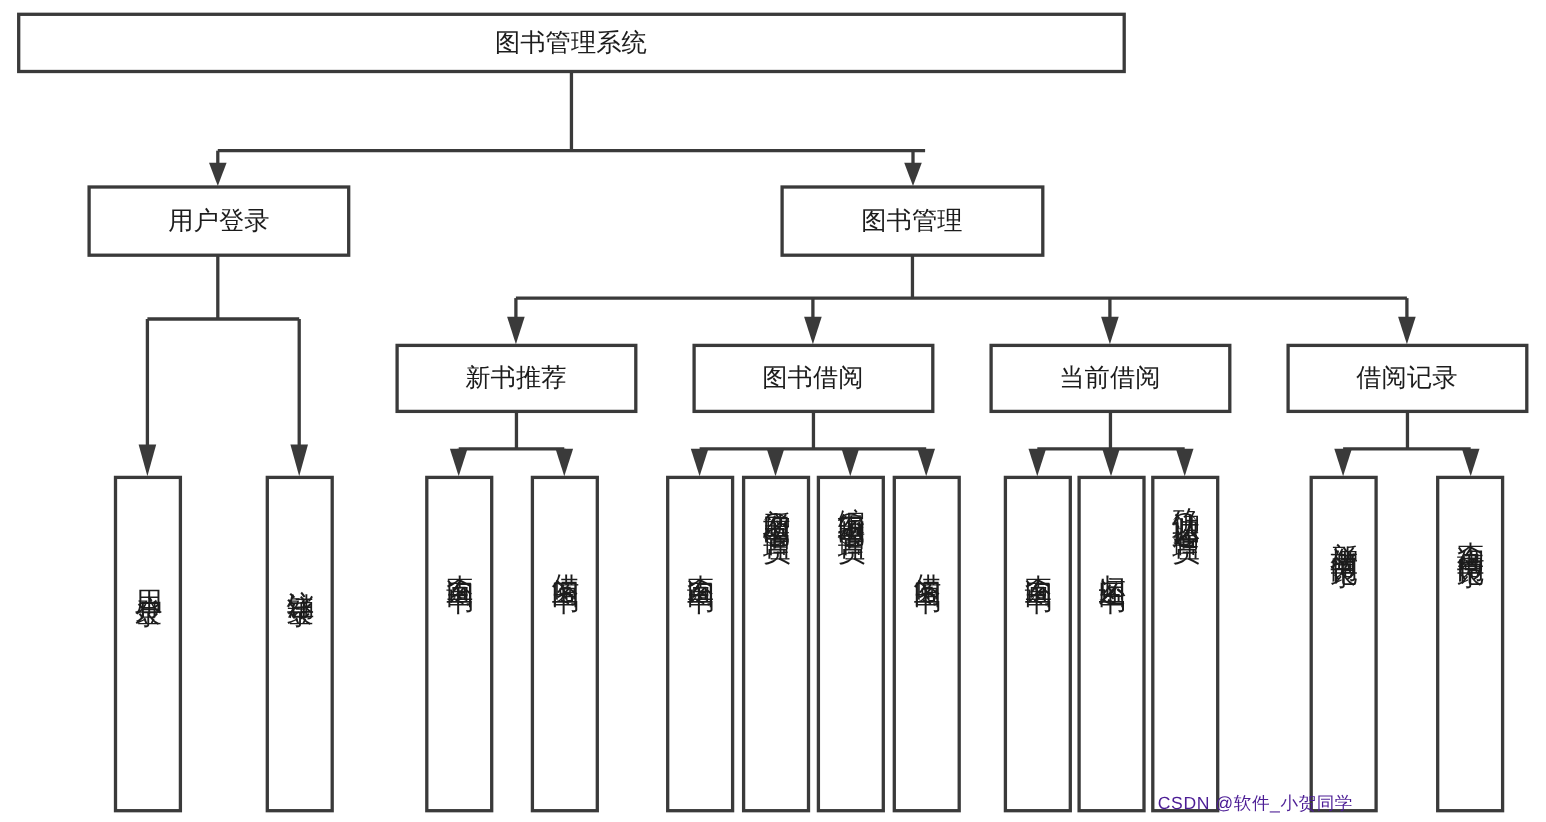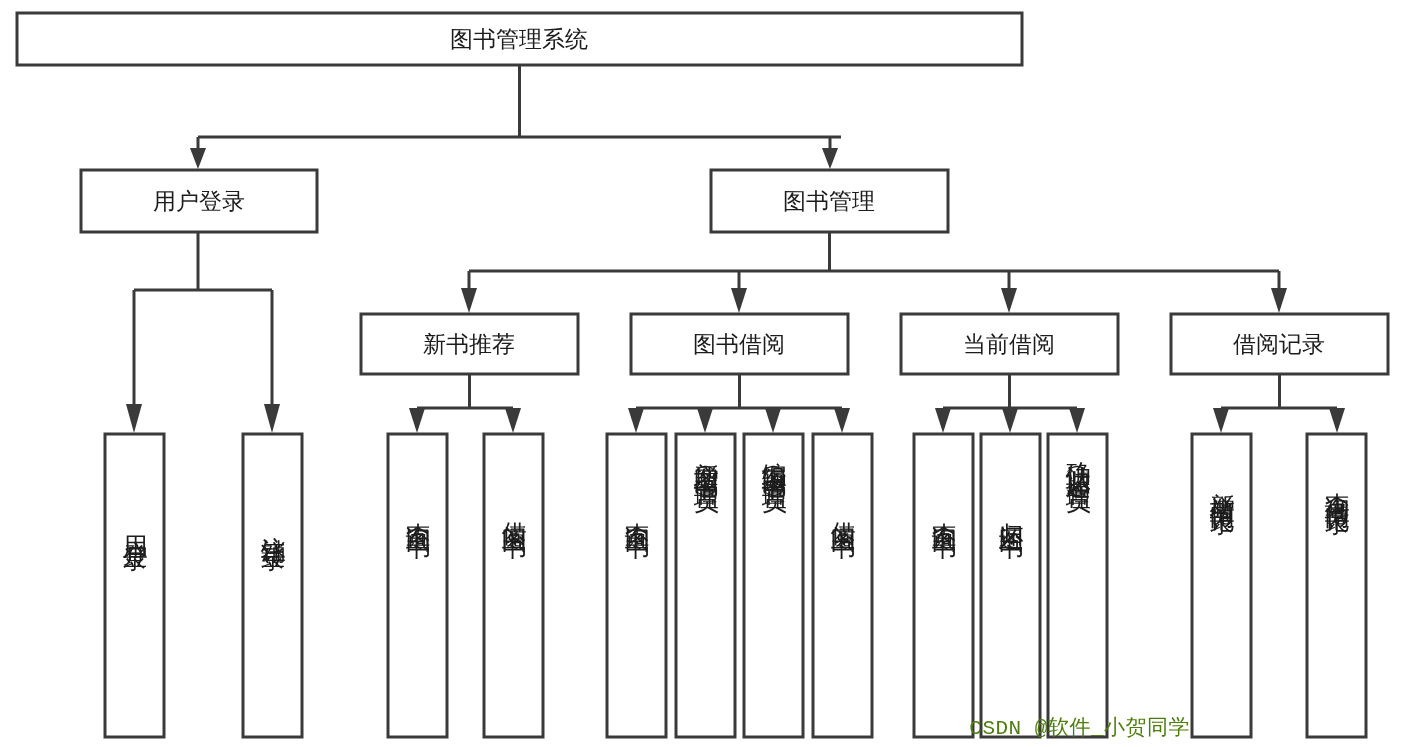--- a/index.html
+++ b/index.html
@@ -12,20 +12,21 @@
     height: 747px;
     font-family: "DejaVu Sans", "Liberation Sans", sans-serif;
     overflow: hidden;
     position: relative;
   }
   #diagram-root {
     position: relative;
     width: 1198px;
     height: 747px;
     background: #ffffff;
+    padding-left: 40px;
   }
   svg.diagram-canvas {
     position: absolute;
     left: 0;
     top: 0;
     width: 1405px;
     height: 747px;
   }
   .node-box {
     fill: #ffffff;
@@ -63,23 +64,23 @@
     font-size: 25px;
     line-height: 1.05;
     letter-spacing: 4px;
     color: #1c1c1c;
     white-space: nowrap;
   }
   .watermark {
     position: absolute;
     right: 8px;
     bottom: 6px;
-    font-family: Liberation Mono, monospace;
-    font-size: 21px;
-    color: #4d7c0f;
+    font-family: Liberation Sans, sans-serif;
+    font-size: 16px;
+    color: #4c1d95;
     letter-spacing: 0.5px;
     white-space: nowrap;
   }
 </style>
 </head>
 <body>
 
 <div id="diagram-root">
 
   <svg class="diagram-canvas" viewBox="0 0 1405 747" xmlns="http://www.w3.org/2000/svg">

